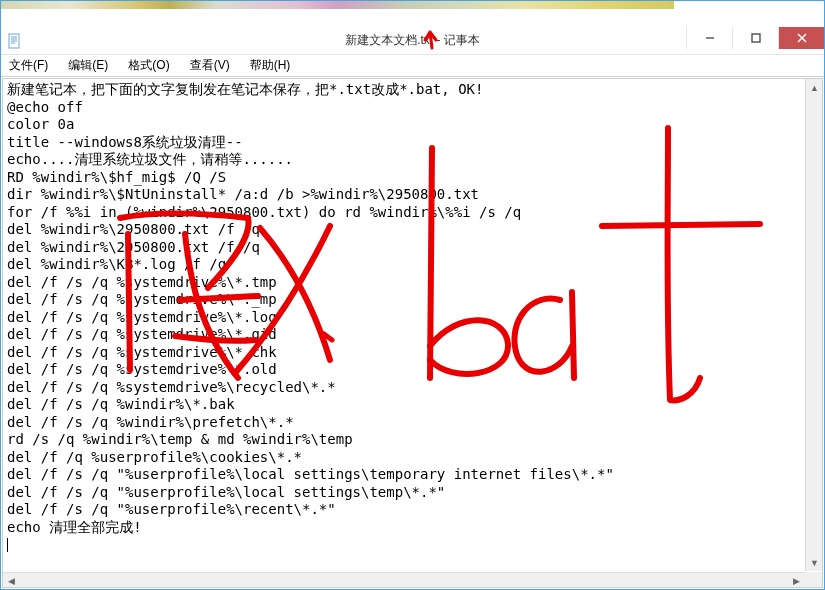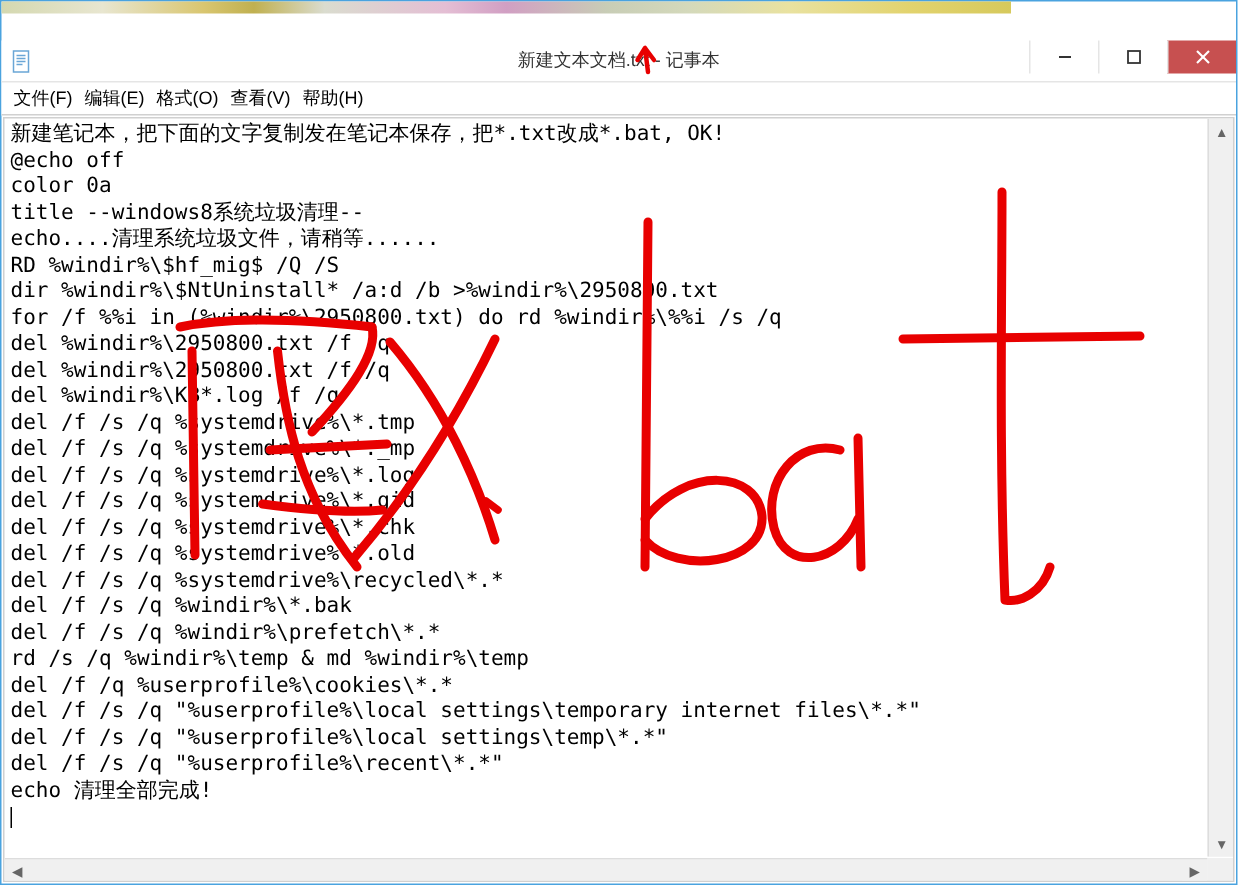--- a/index.html
+++ b/index.html
@@ -68,20 +68,21 @@
     color: #fff;
   }
   .menubar {
     height: 22px;
     display: flex;
     align-items: center;
     padding: 0 4px;
     background: #fff;
     border-bottom: 1px solid #d0d0d0;
     font-size: 12px;
+    gap: 12px;
   }
   .menu-item {
     padding: 2px 4px;
     cursor: default;
   }
   .editor-wrap {
     flex: 1;
     position: relative;
     overflow: hidden;
     border: 1px solid #d0d0d0;

